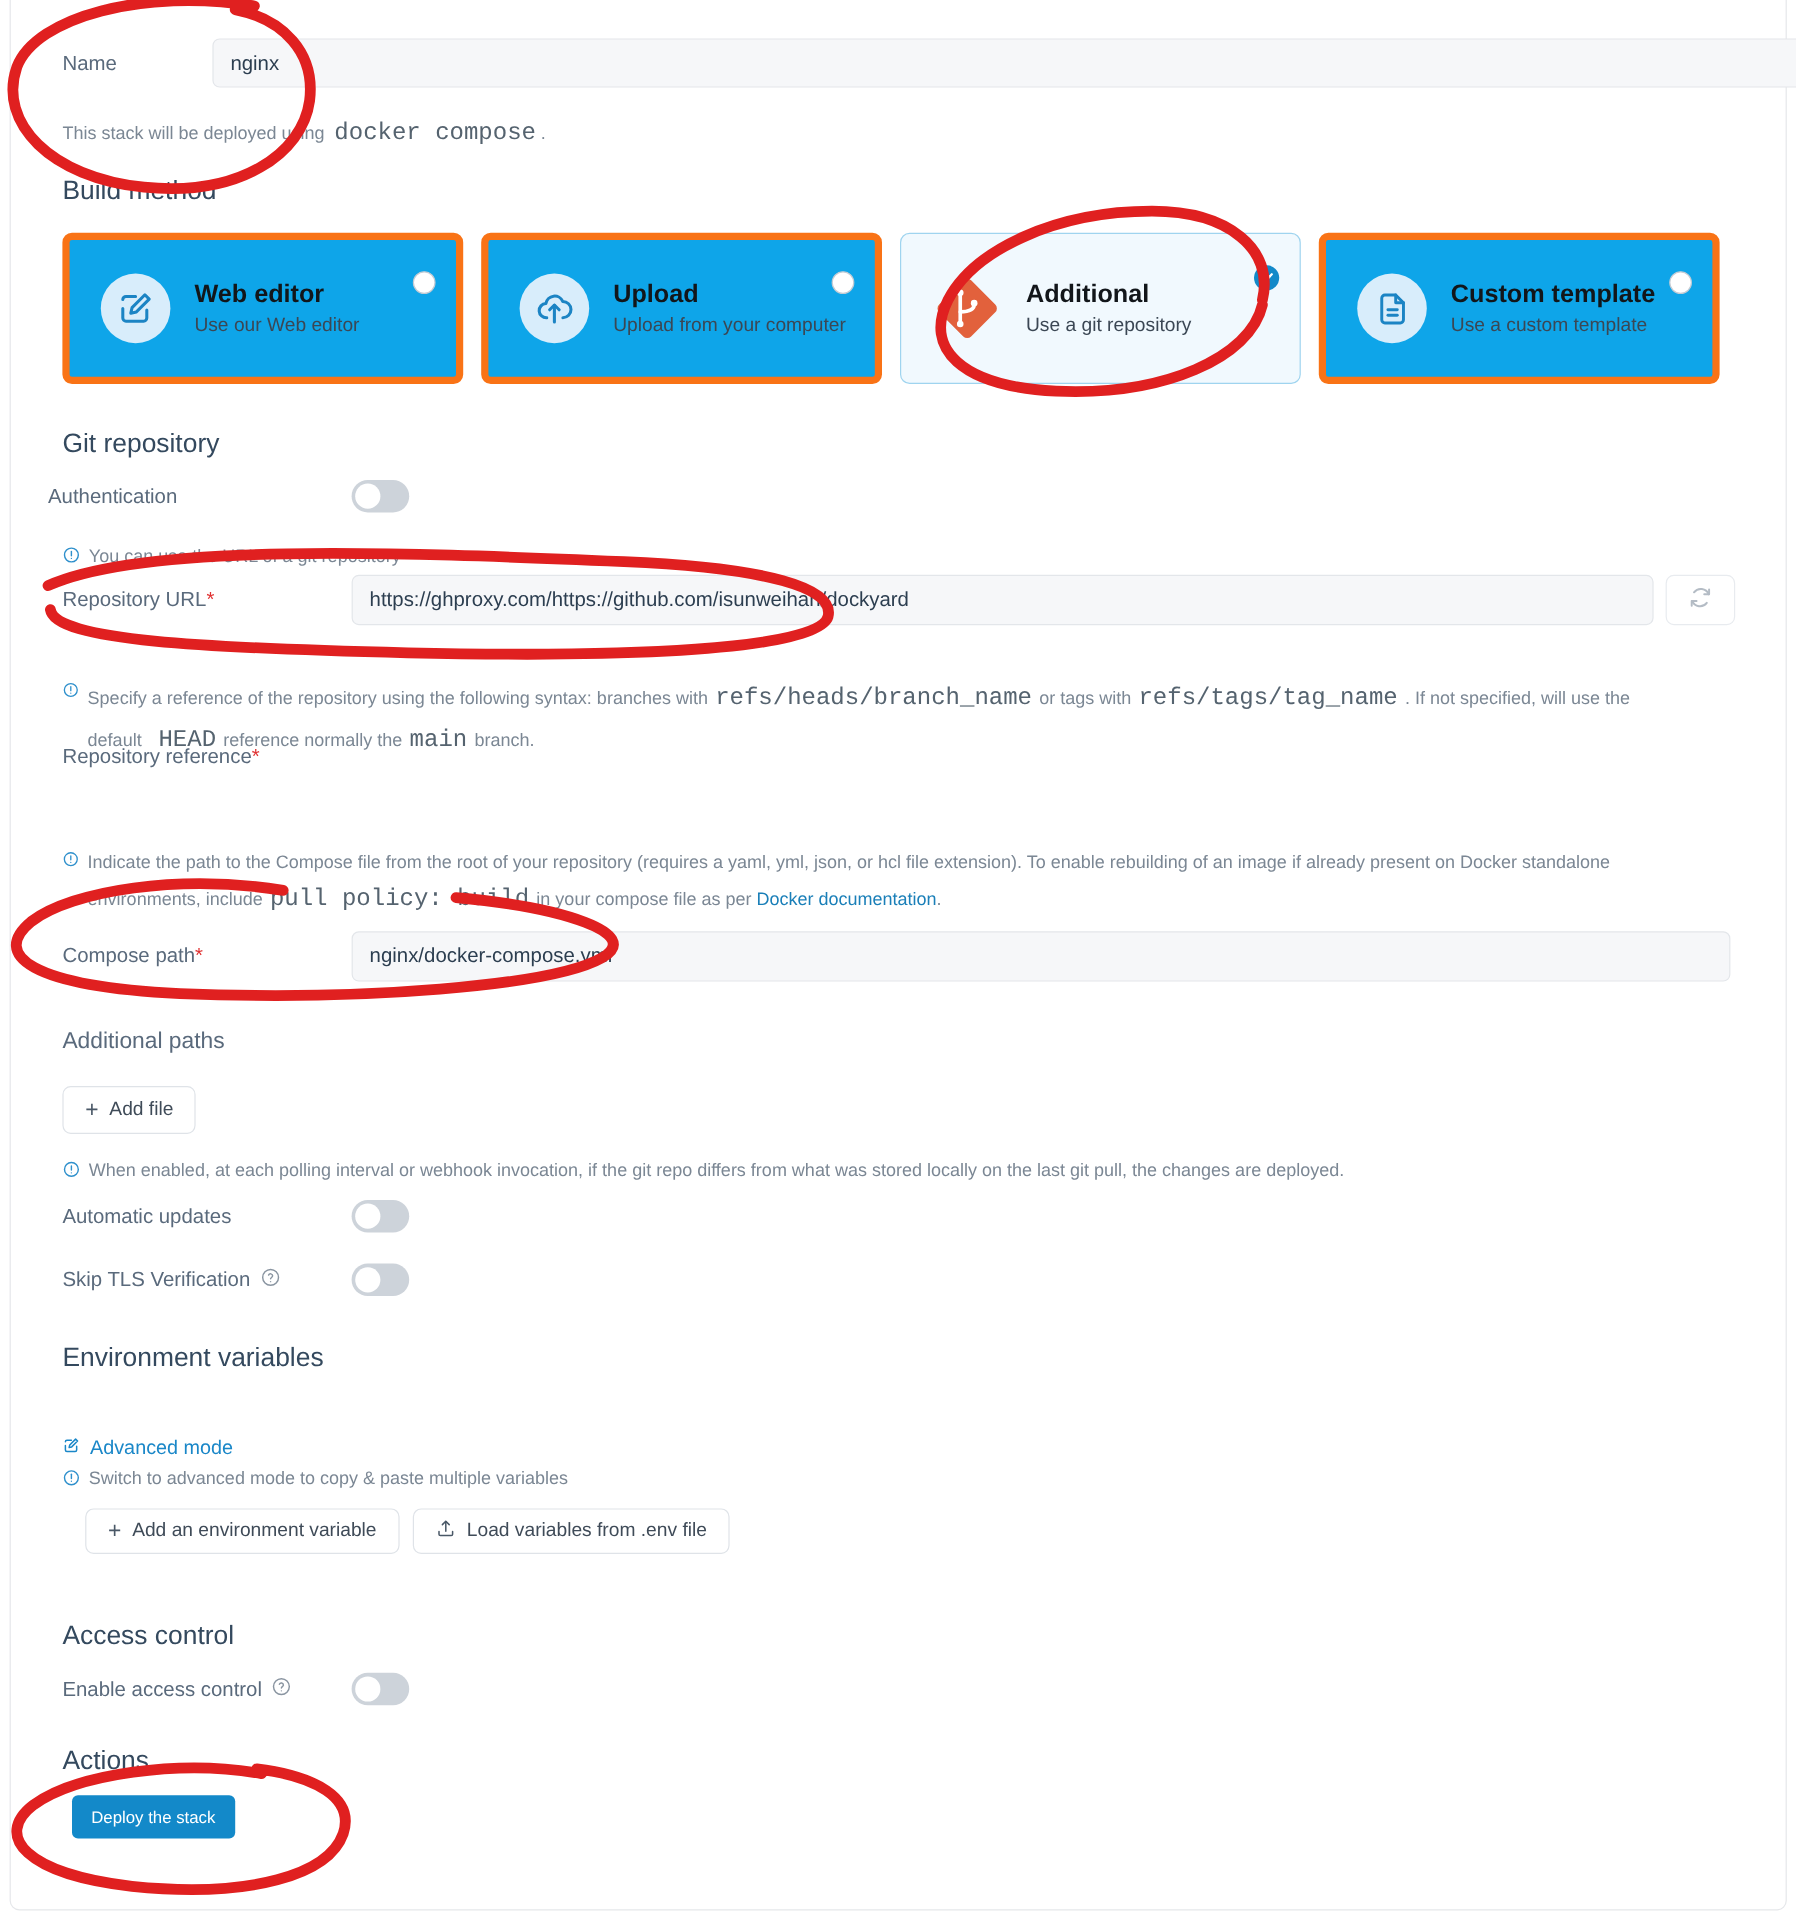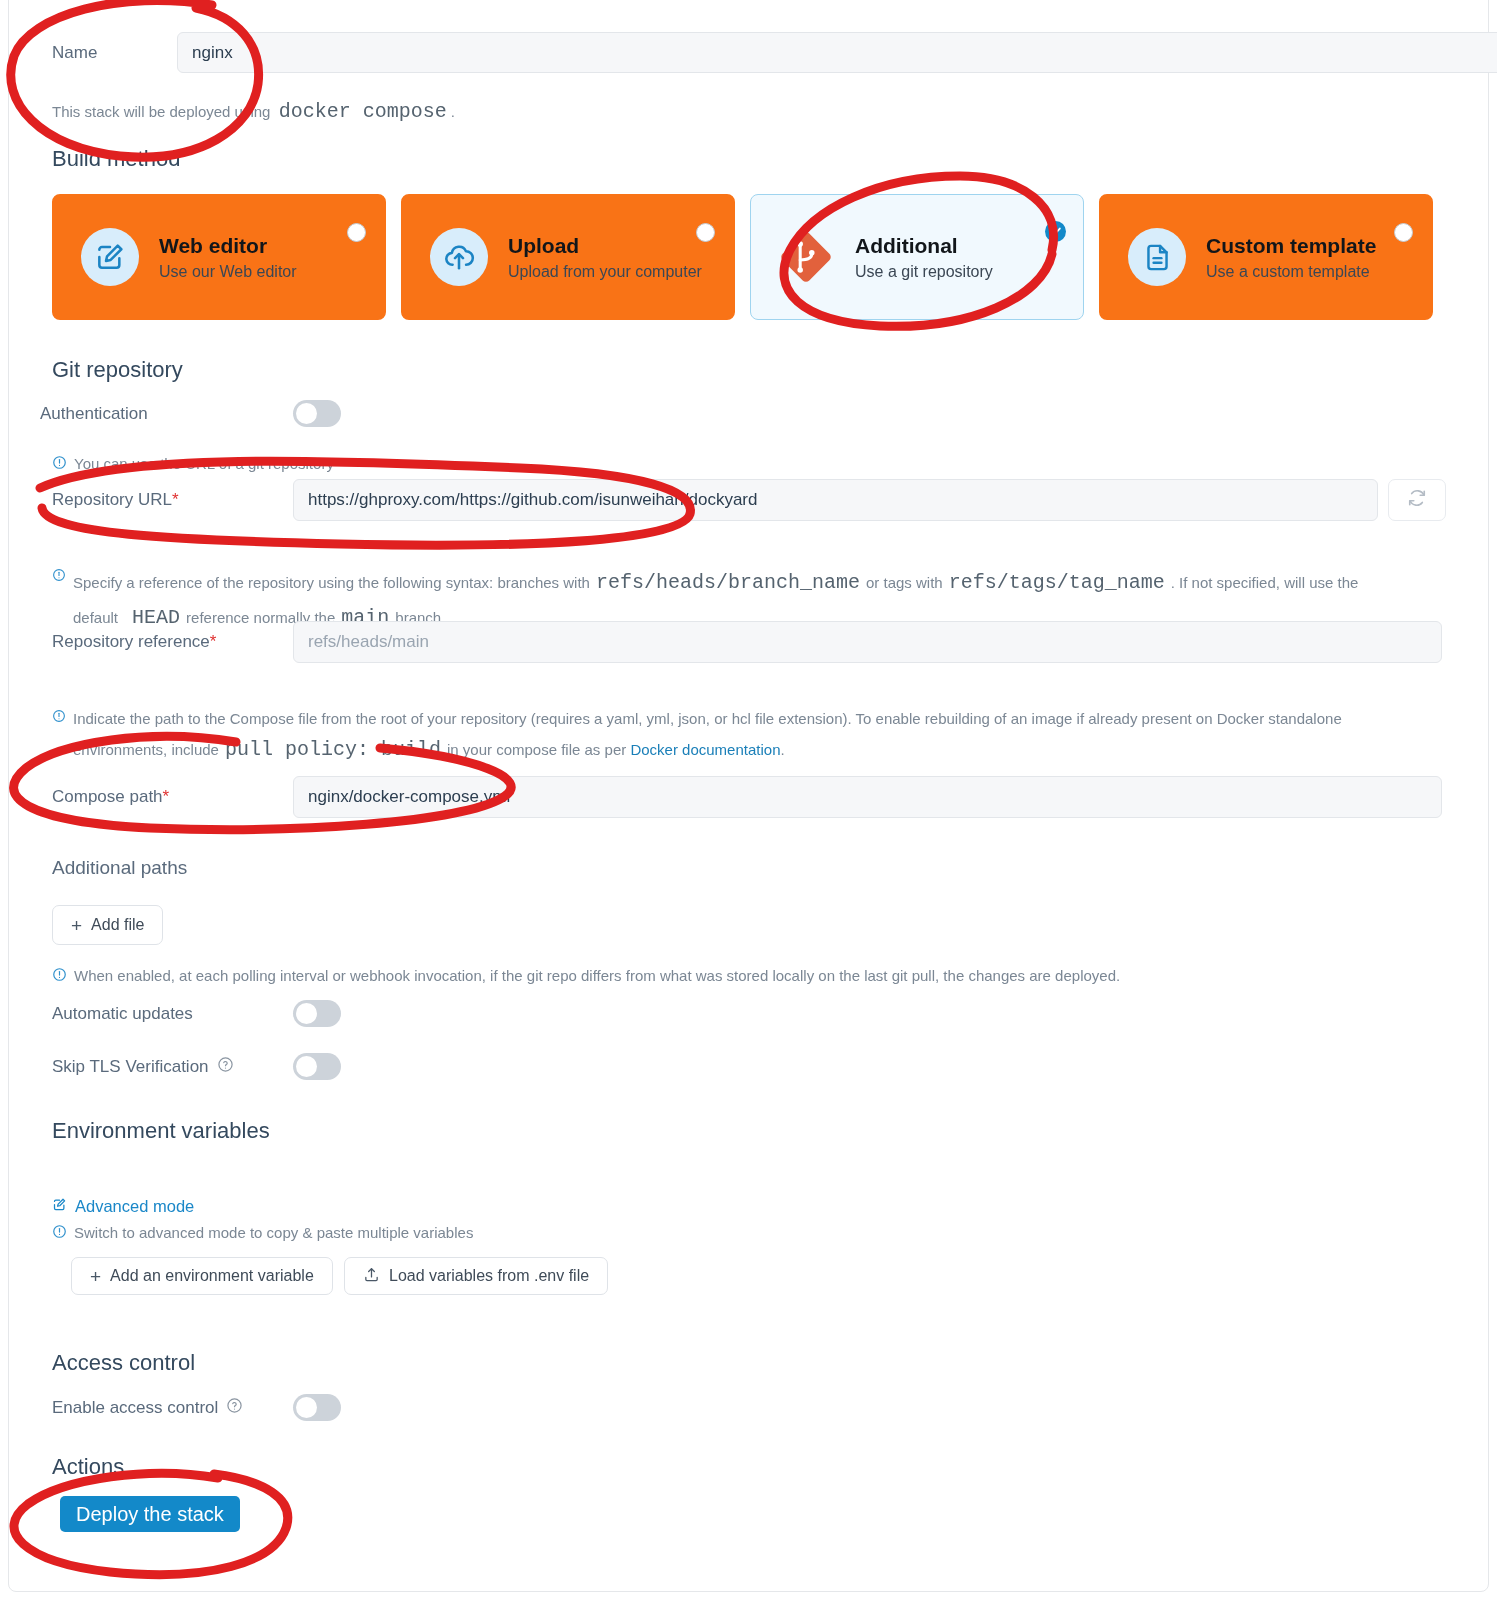--- a/index.html
+++ b/index.html
@@ -70,23 +70,23 @@
     font-weight: normal;
     color: #5a6a7c;
   }
 
   
   .methods { display: flex; gap: 15px; }
   .method {
     position: relative;
     width: 334px;
     height: 126px;
-    border: 3px solid #f97316;
+    border: 6px solid #f97316;
     border-radius: 8px;
-    background: #f97316;
+    background: #0ea5e9;
     display: flex;
     align-items: center;
     padding-left: 26px;
     gap: 20px;
   }
   .method.selected {
     background: #f1f9fe;
     border: 1px solid #9fd4ef;
   }
   .m-ico {
@@ -135,21 +135,21 @@
     font-family: "Liberation Sans", sans-serif;
     cursor: pointer;
   }
   .btn-primary {
     background: #1389c9;
     border: none;
     color: #fff;
     border-radius: 5px;
     height: 36px;
     padding: 0 16px;
-    font-size: 20px;
+    font-size: 14px;
   }
   .icon-btn {
     width: 58px; height: 42px;
     border: 1px solid #e8ebef;
     border-radius: 7px;
     background: #fff;
     display: flex; align-items: center; justify-content: center;
   }
 
   
@@ -286,21 +286,20 @@
           <circle cx="12" cy="12" r="9.2"></circle>
           <path d="M12 7.3v5.6"></path>
           <circle cx="12" cy="16.6" r="0.9" fill="#2f90cc" stroke="none"></circle>
         </svg>
     </span>
     <span class="hint" style="line-height:1.75;"><span>Specify a reference of the repository using the following syntax: branches with</span><span class="mono" style="margin:0 6px;">refs/heads/branch_name</span><span>or tags with</span><span class="mono" style="margin:0 6px;">refs/tags/tag_name</span><span>. If not specified, will use the default</span><span class="mono" style="margin:0 6px 0 14px;">HEAD</span><span>reference normally the</span><span class="mono" style="margin:0 6px;">main</span><span>branch.</span></span>
   </div>
 
   <div class="row" style="position:absolute;left:52px;top:621px;">
     <div class="label" style="width:241px;"><span>Repository reference</span><span class="req">*</span></div>
-    <div class="input ph" style="width:1149px;height:42px;">refs/heads/main</div>
   </div>
 
   <div style="position:absolute;left:52px;top:706px;width:1375px;display:flex;align-items:flex-start;gap:7px;">
     <span style="flex:0 0 auto;margin-top:3px;">
       <svg width="14" height="14" viewBox="0 0 24 24" fill="none" stroke="#2f90cc" stroke-width="1.9" stroke-linecap="round">
           <circle cx="12" cy="12" r="9.2"></circle>
           <path d="M12 7.3v5.6"></path>
           <circle cx="12" cy="16.6" r="0.9" fill="#2f90cc" stroke="none"></circle>
         </svg>
     </span>

